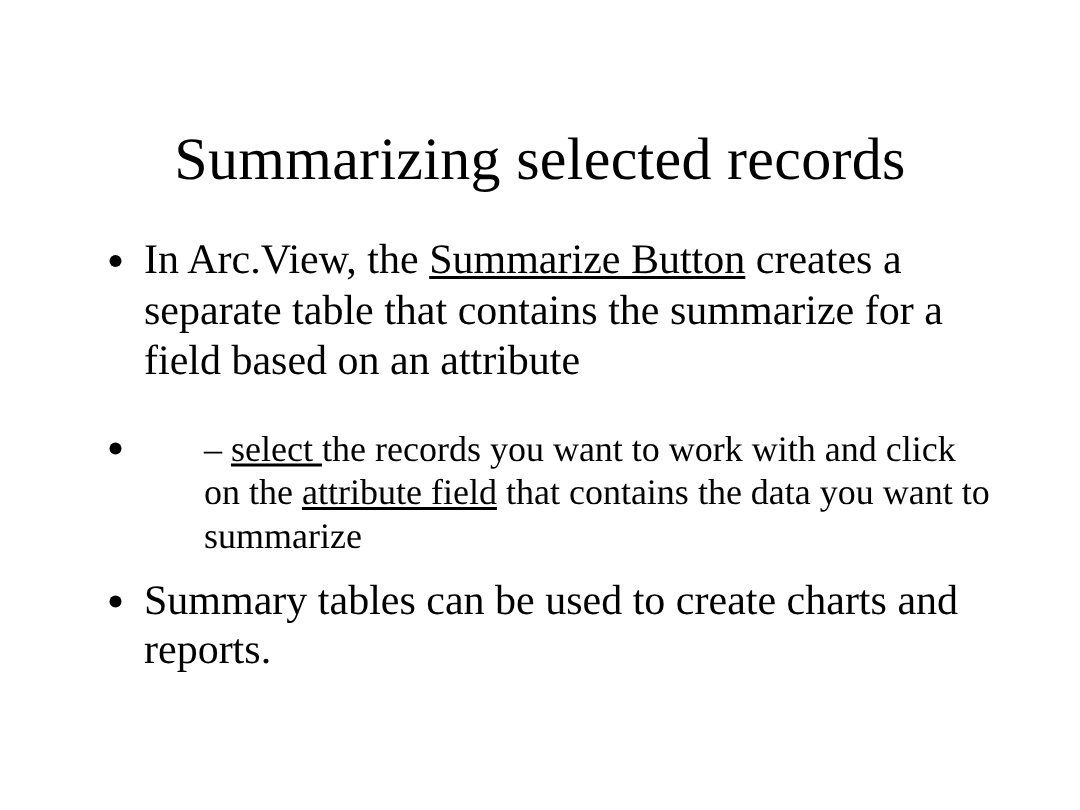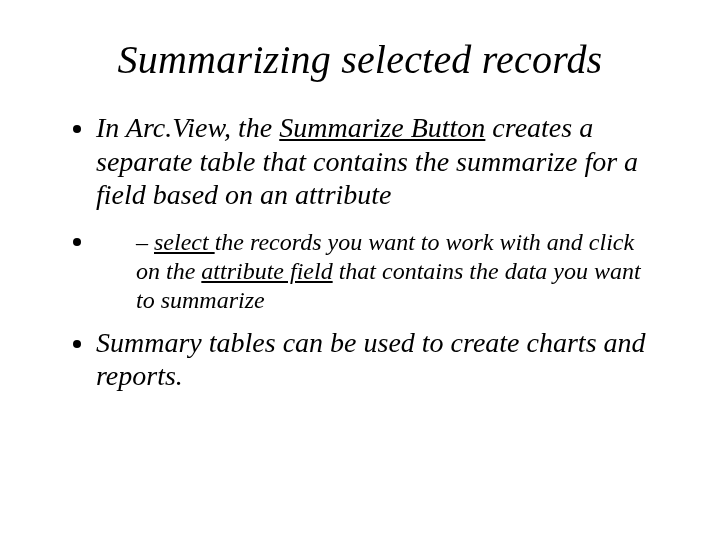--- a/index.html
+++ b/index.html
@@ -8,43 +8,42 @@
     width: 720px;
     height: 540px;
     background: #ffffff;
     font-family: "Times New Roman", Times, serif;
     color: #000000;
   }
   .slide {
     box-sizing: border-box;
     width: 720px;
     height: 452px;
-    padding: 36px 56px 0 56px;
-    font-style: italic;
+    padding: 82px 56px 0 56px;
   }
   .title {
     text-align: center;
     font-size: 40px;
     font-weight: normal;
     margin: 0 0 28px 0;
     letter-spacing: 0.2px;
   }
   ul.bullets {
     list-style: disc;
     margin: 0;
     padding-left: 40px;
   }
   ul.bullets > li {
     font-size: 28px;
     line-height: 1.2;
     margin: 0 0 4px 0;
   }
   ul.dashes {
     list-style: none;
-    margin: 12px 0 10px 0;
+    margin: 24px 0 10px 0;
     padding-left: 40px;
   }
   ul.dashes > li {
     font-size: 24px;
     line-height: 1.22;
     margin: 0;
   }
   ul.dashes > li::before {
     content: "– ";
   }

